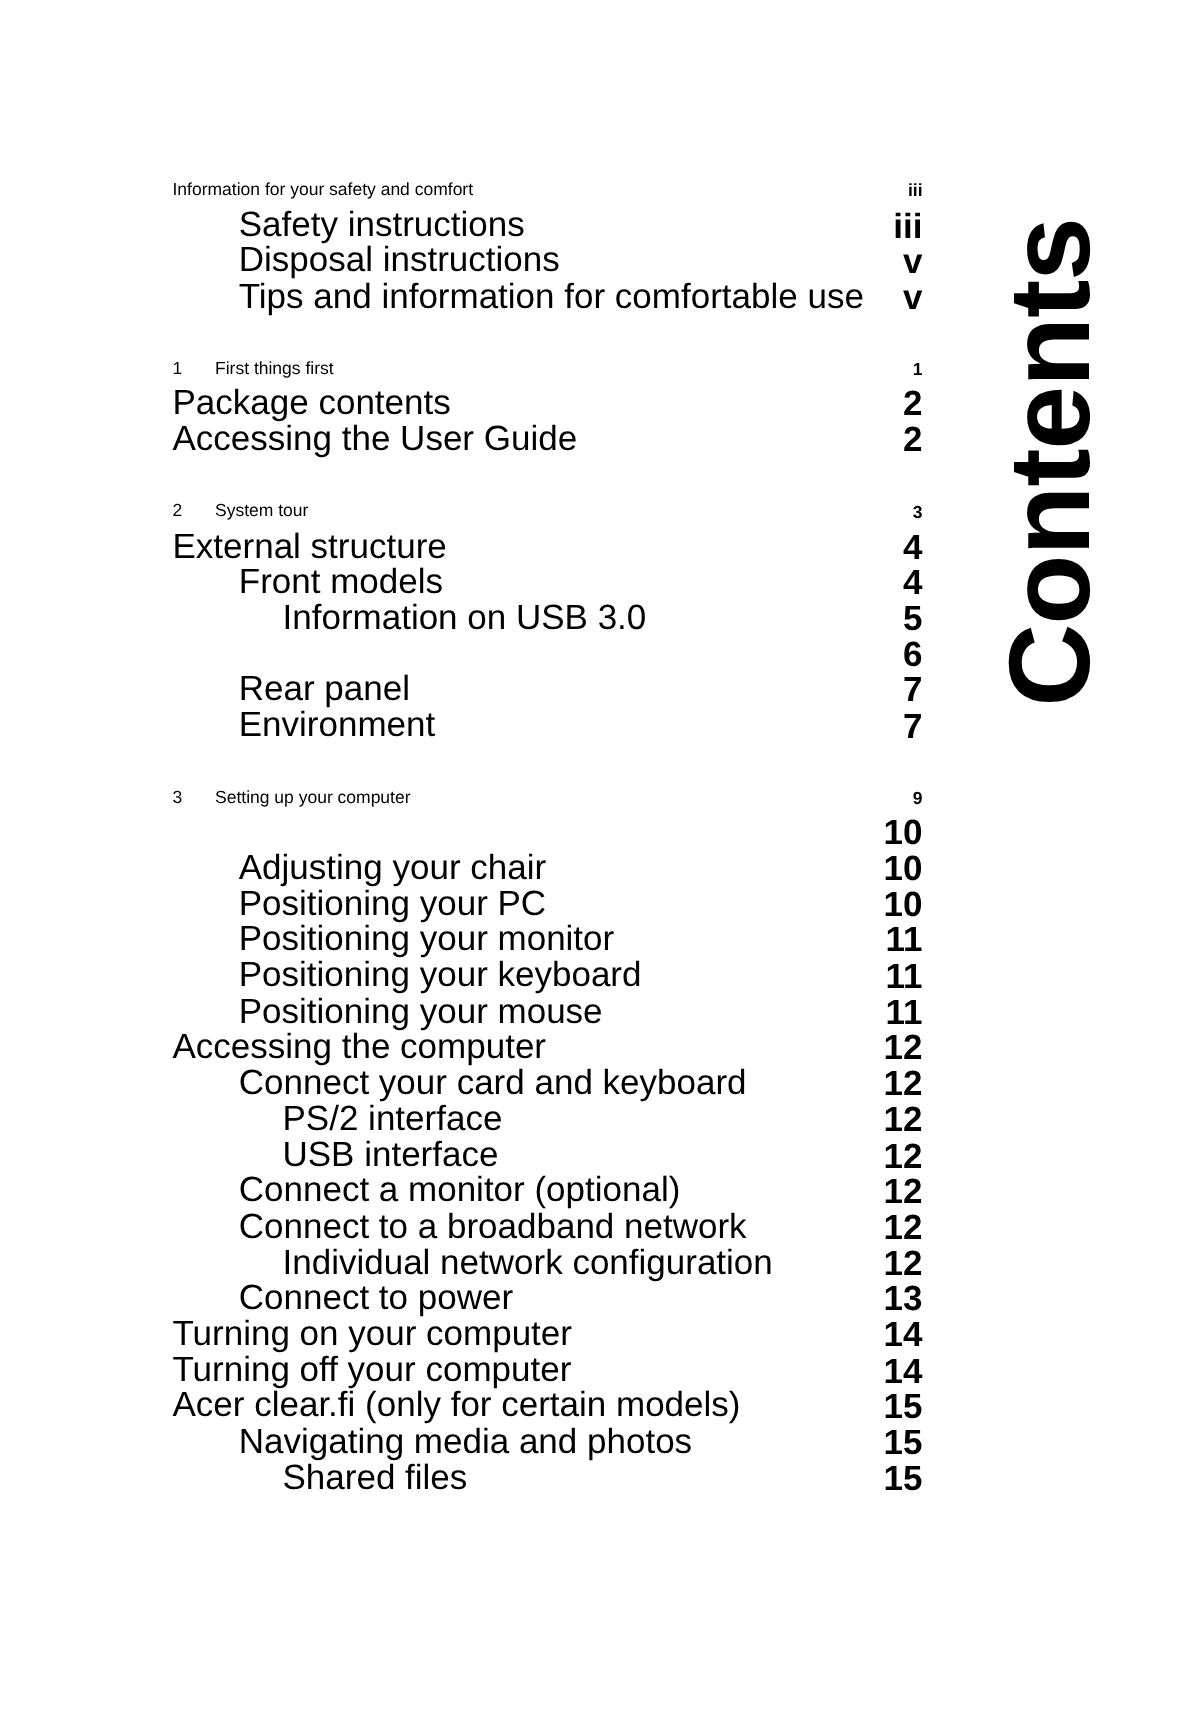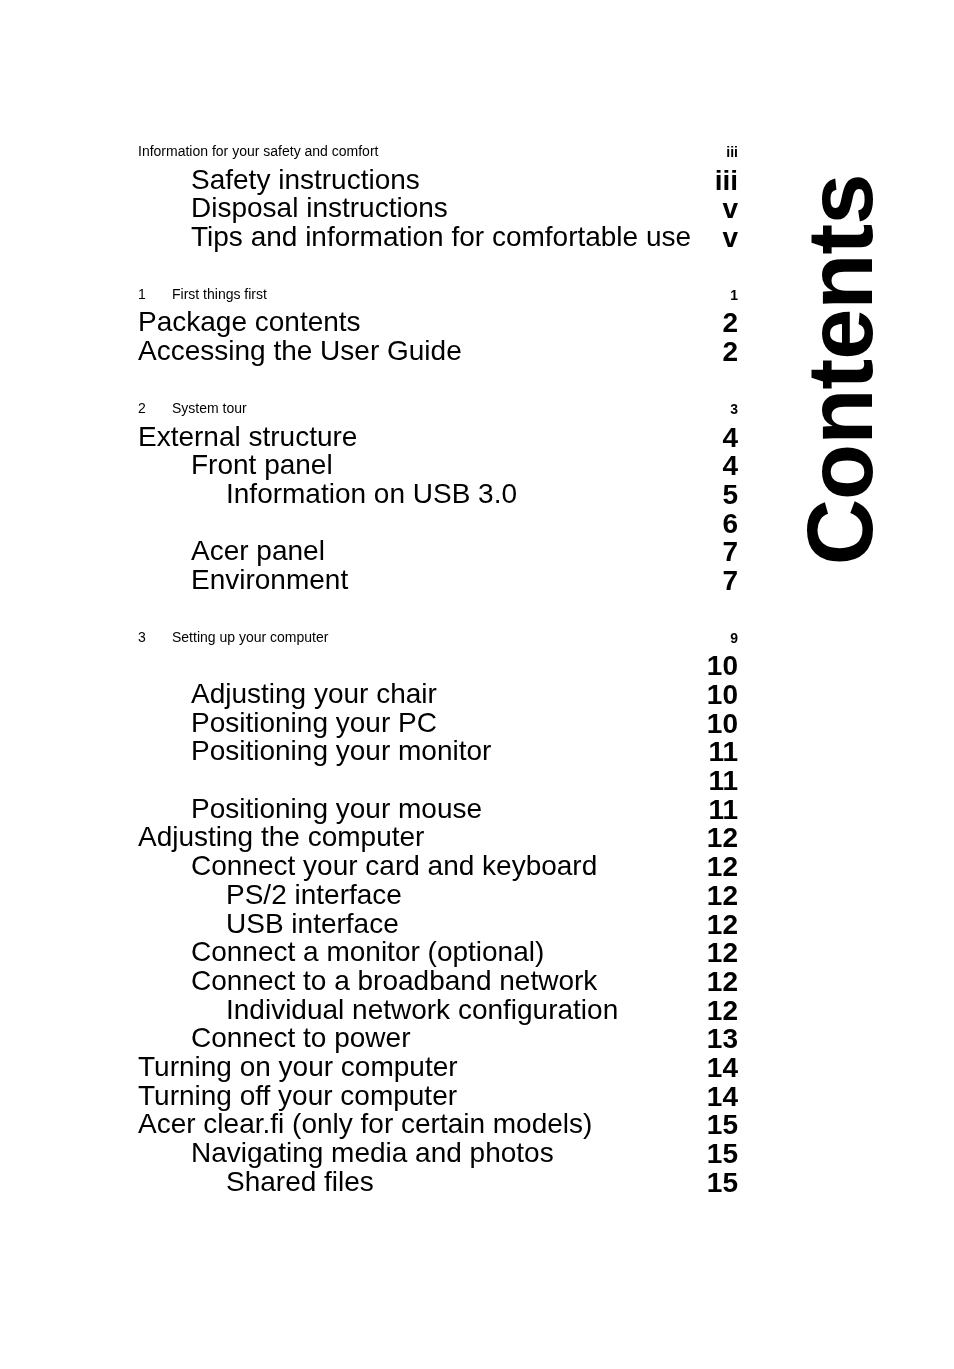--- a/index.html
+++ b/index.html
@@ -101,33 +101,33 @@
   <div id="toc">
       <div class="toc-row lvl0 sz-title"><span class="label"><span>Information for your safety and comfort</span></span><span class="page">iii</span></div>
       <div class="toc-row lvl1 sz-normal"><span class="label"><span>Safety instructions</span></span><span class="page">iii</span></div>
       <div class="toc-row lvl1 sz-normal"><span class="label"><span>Disposal instructions</span></span><span class="page">v</span></div>
       <div class="toc-row lvl1 sz-normal"><span class="label"><span>Tips and information for comfortable use</span></span><span class="page">v</span></div>
       <div class="toc-row lvl0 sz-title chapter gap-before"><span class="label"><span class="num">1</span><span>First things first</span></span><span class="page">1</span></div>
       <div class="toc-row lvl0 sz-normal"><span class="label"><span>Package contents</span></span><span class="page">2</span></div>
       <div class="toc-row lvl0 sz-normal"><span class="label"><span>Accessing the User Guide</span></span><span class="page">2</span></div>
       <div class="toc-row lvl0 sz-title chapter gap-before"><span class="label"><span class="num">2</span><span>System tour</span></span><span class="page">3</span></div>
       <div class="toc-row lvl0 sz-normal"><span class="label"><span>External structure</span></span><span class="page">4</span></div>
-      <div class="toc-row lvl1 sz-normal"><span class="label"><span>Front panel</span></span><span class="page">4</span></div>
+      <div class="toc-row lvl1 sz-normal"><span class="label"><span>Front models</span></span><span class="page">4</span></div>
       <div class="toc-row lvl2 sz-normal"><span class="label"><span>Information on USB 3.0</span></span><span class="page">5</span></div>
       <div class="toc-row lvl2 sz-normal"><span class="page">6</span></div>
-      <div class="toc-row lvl1 sz-normal"><span class="label"><span>Acer panel</span></span><span class="page">7</span></div>
+      <div class="toc-row lvl1 sz-normal"><span class="label"><span>Rear panel</span></span><span class="page">7</span></div>
       <div class="toc-row lvl1 sz-normal"><span class="label"><span>Environment</span></span><span class="page">7</span></div>
       <div class="toc-row lvl0 sz-title chapter gap-before"><span class="label"><span class="num">3</span><span>Setting up your computer</span></span><span class="page">9</span></div>
       <div class="toc-row lvl0 sz-normal"><span class="page">10</span></div>
       <div class="toc-row lvl1 sz-normal"><span class="label"><span>Adjusting your chair</span></span><span class="page">10</span></div>
       <div class="toc-row lvl1 sz-normal"><span class="label"><span>Positioning your PC</span></span><span class="page">10</span></div>
       <div class="toc-row lvl1 sz-normal"><span class="label"><span>Positioning your monitor</span></span><span class="page">11</span></div>
-      <div class="toc-row lvl1 sz-normal"><span class="page">11</span></div>
+      <div class="toc-row lvl1 sz-normal"><span class="label"><span>Positioning your keyboard</span></span><span class="page">11</span></div>
       <div class="toc-row lvl1 sz-normal"><span class="label"><span>Positioning your mouse</span></span><span class="page">11</span></div>
-      <div class="toc-row lvl0 sz-normal"><span class="label"><span>Adjusting the computer</span></span><span class="page">12</span></div>
+      <div class="toc-row lvl0 sz-normal"><span class="label"><span>Accessing the computer</span></span><span class="page">12</span></div>
       <div class="toc-row lvl1 sz-normal"><span class="label"><span>Connect your card and keyboard</span></span><span class="page">12</span></div>
       <div class="toc-row lvl2 sz-normal"><span class="label"><span>PS/2 interface</span></span><span class="page">12</span></div>
       <div class="toc-row lvl2 sz-normal"><span class="label"><span>USB interface</span></span><span class="page">12</span></div>
       <div class="toc-row lvl1 sz-normal"><span class="label"><span>Connect a monitor (optional)</span></span><span class="page">12</span></div>
       <div class="toc-row lvl1 sz-normal"><span class="label"><span>Connect to a broadband network</span></span><span class="page">12</span></div>
       <div class="toc-row lvl2 sz-normal"><span class="label"><span>Individual network configuration</span></span><span class="page">12</span></div>
       <div class="toc-row lvl1 sz-normal"><span class="label"><span>Connect to power</span></span><span class="page">13</span></div>
       <div class="toc-row lvl0 sz-normal"><span class="label"><span>Turning on your computer</span></span><span class="page">14</span></div>
       <div class="toc-row lvl0 sz-normal"><span class="label"><span>Turning off your computer</span></span><span class="page">14</span></div>
       <div class="toc-row lvl0 sz-normal"><span class="label"><span>Acer clear.fi (only for certain models)</span></span><span class="page">15</span></div>

